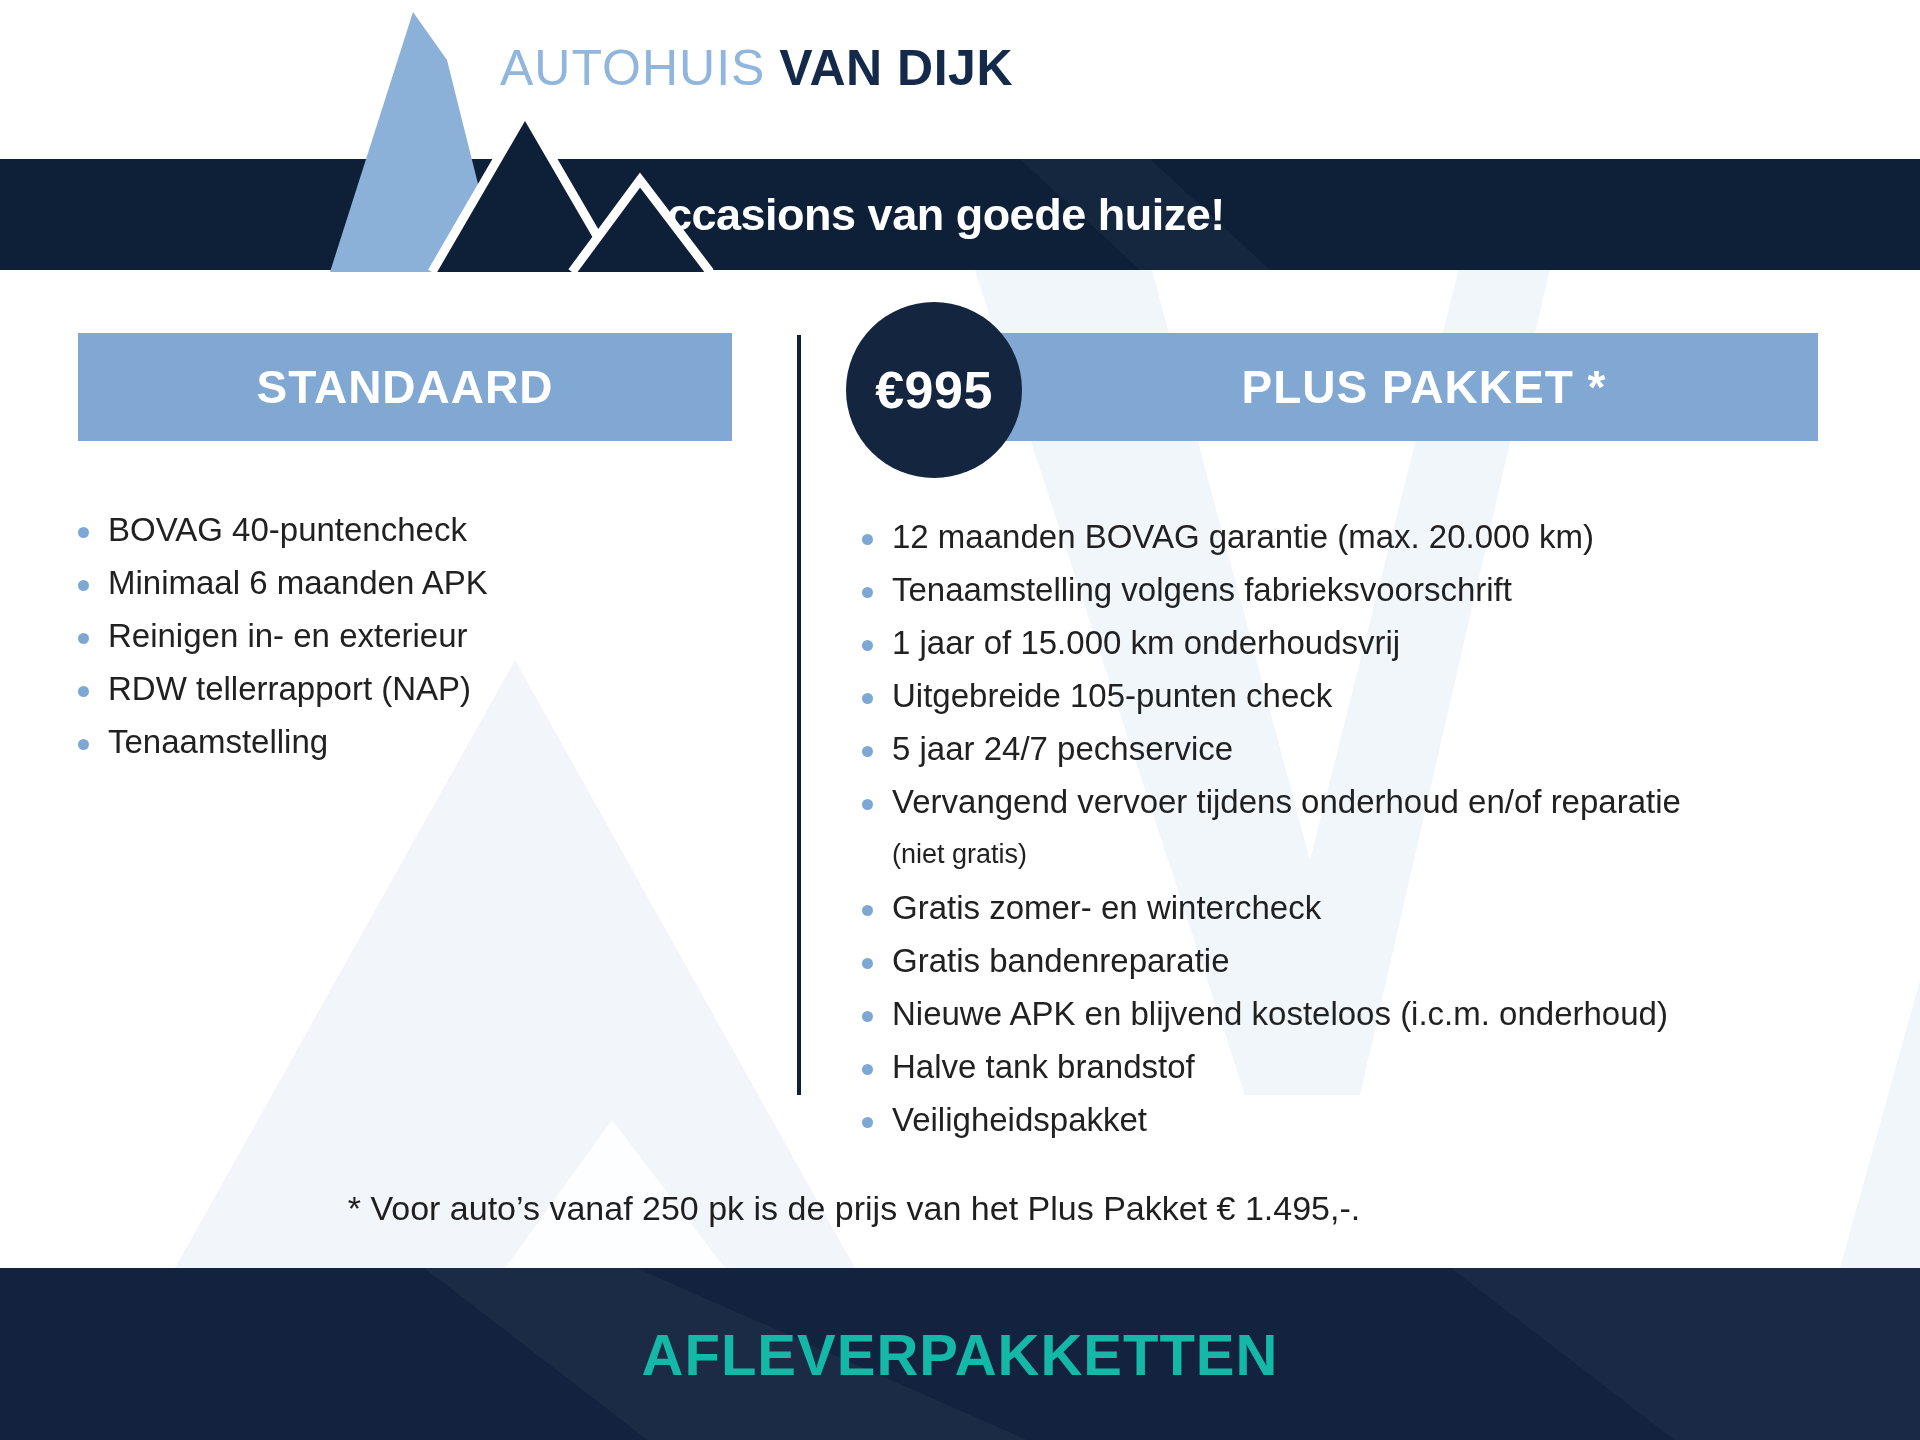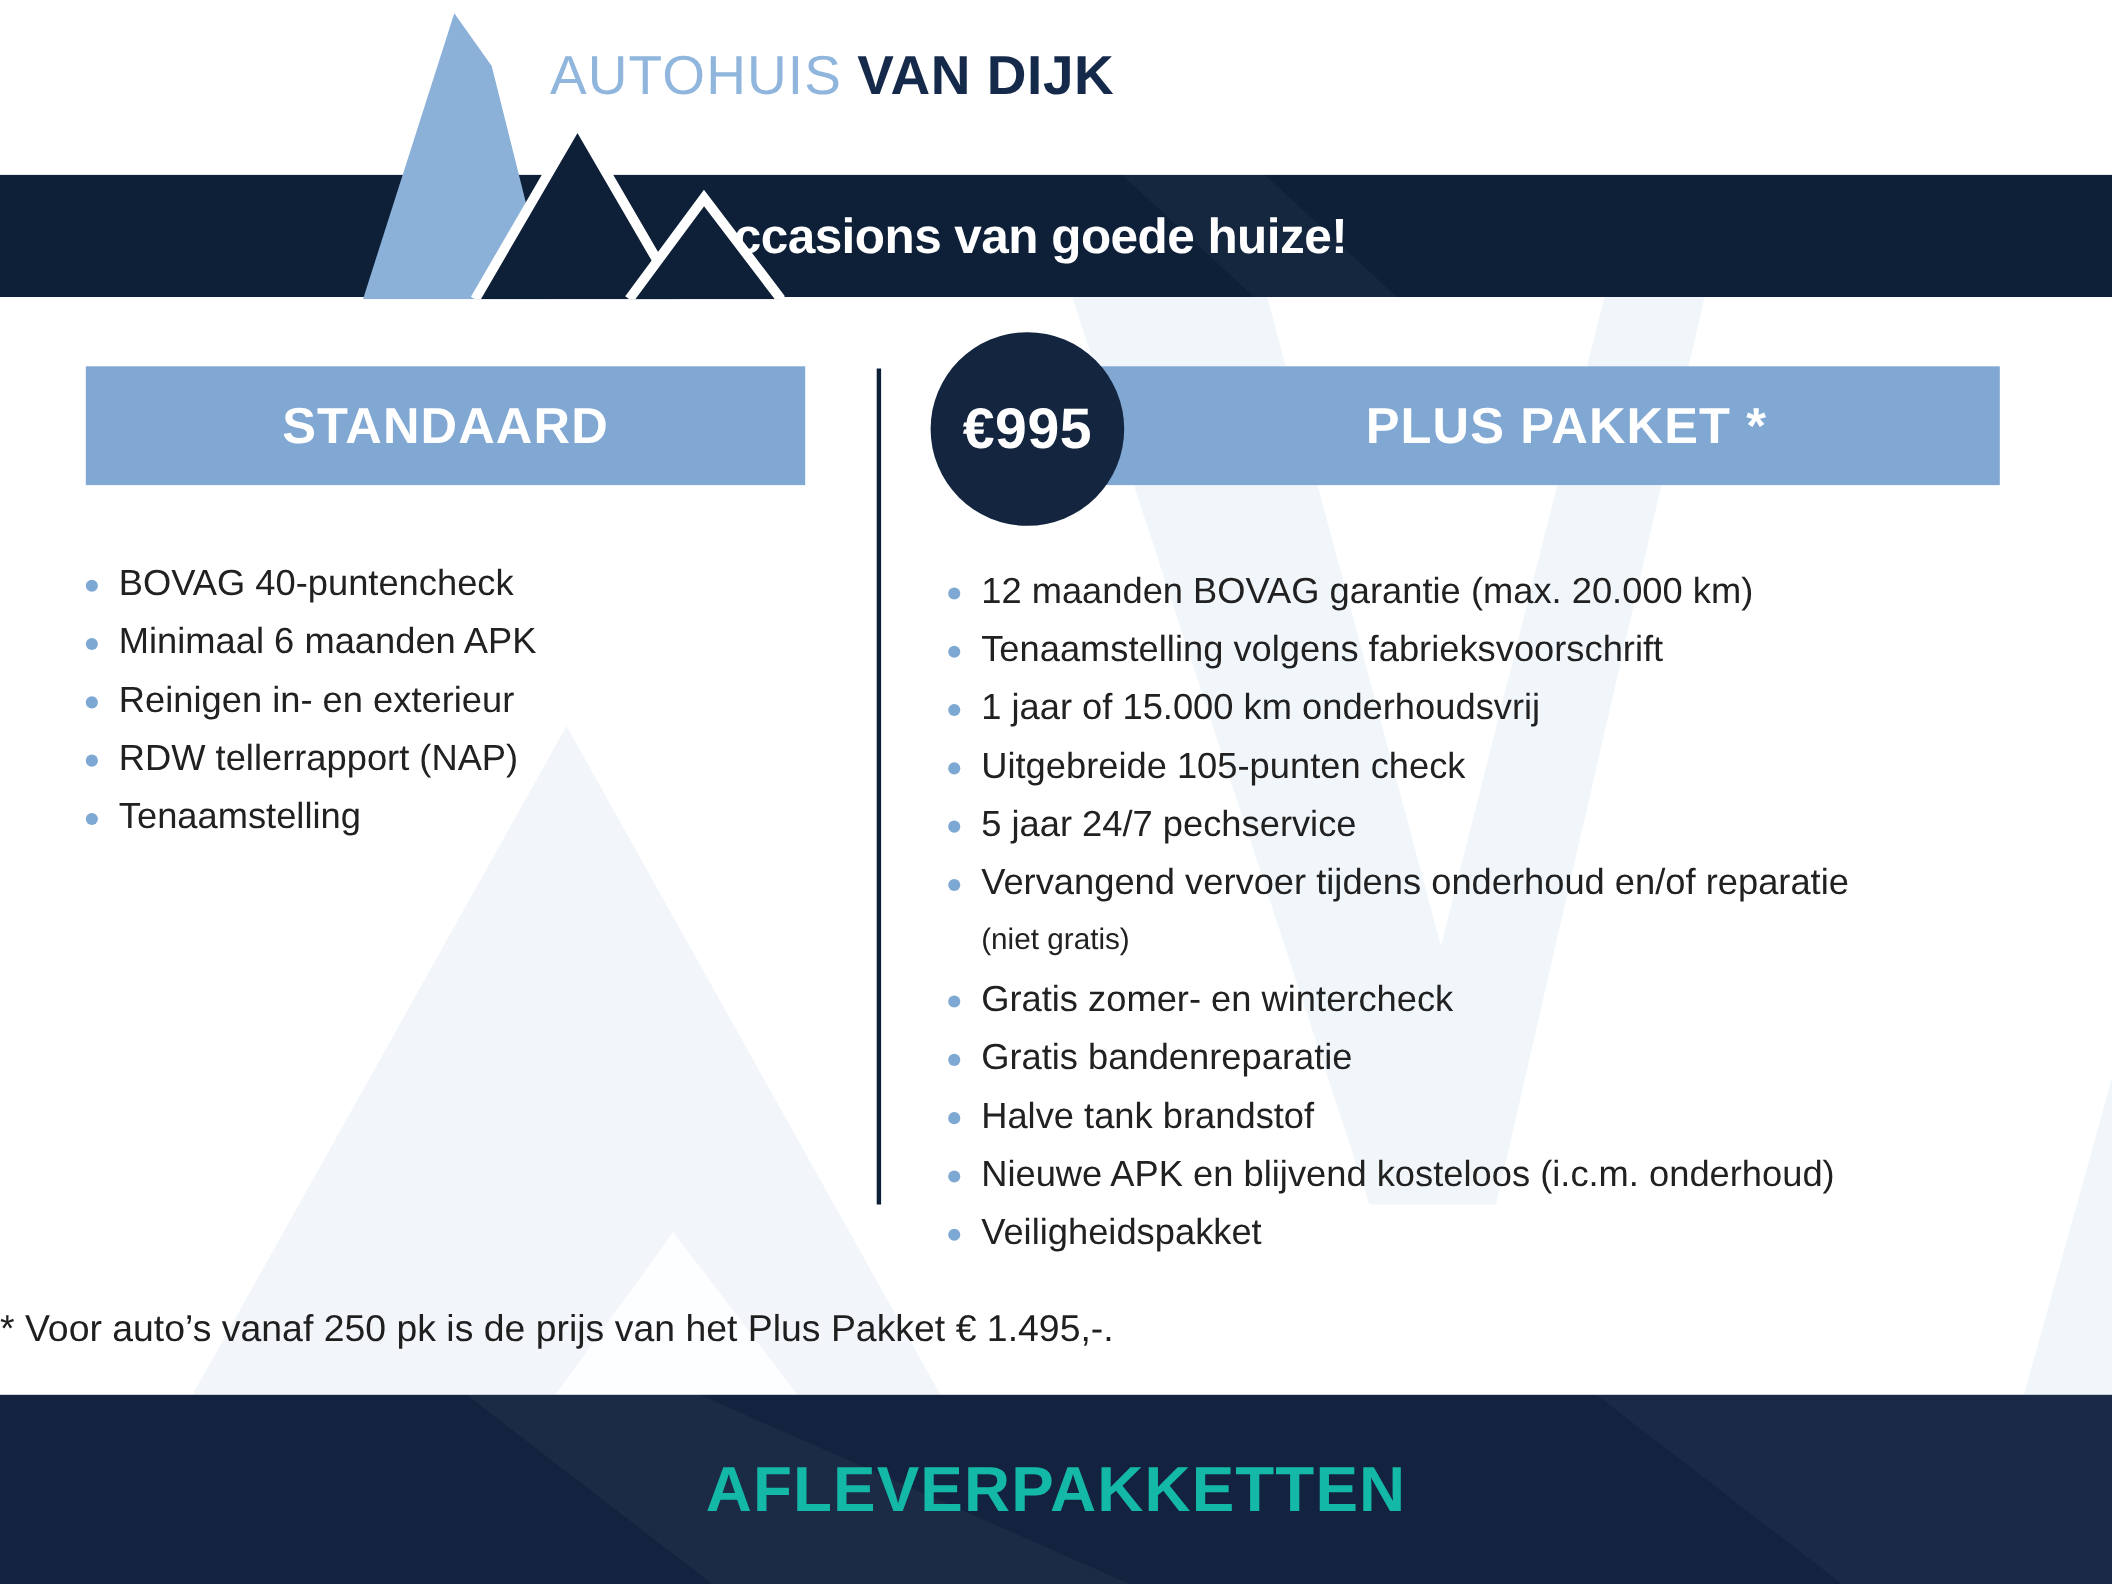--- a/index.html
+++ b/index.html
@@ -34,21 +34,21 @@
 
   
   .list{position:absolute;margin:0;padding:0;list-style:none;z-index:1;color:#212121;font-size:33px;}
   .list li{line-height:53px;white-space:nowrap;}
   .list .dot{display:inline-block;width:11px;height:11px;border-radius:50%;background:#7ea8d4;
              margin-right:19px;vertical-align:3px;}
   .list .note{line-height:53px;font-size:27px;padding-left:30px;}
   .list-left{left:78px;top:503px;width:640px;}
   .list-right{left:862px;top:510px;width:1000px;}
 
-  .footnote{position:absolute;left:0;top:1186px;width:1708px;text-align:left;z-index:1;
+  .footnote{position:absolute;left:0;top:1186px;width:1708px;text-align:center;z-index:1;
             color:#1f1f1f;font-size:34px;line-height:44px;}
 
   
   .footband{position:absolute;left:0;top:1268px;width:1920px;height:172px;background:#13233f;z-index:1;}
   .foot-title{position:absolute;left:0;top:0;width:1920px;height:172px;display:flex;align-items:center;
               justify-content:center;color:#14b8a6;font-size:58px;font-weight:800;letter-spacing:1px;}
 </style>
 </head>
 <body>
 
@@ -100,22 +100,22 @@
     </ul>
   <ul class="list list-right">
       <li><span class="dot"></span><span>12 maanden BOVAG garantie (max. 20.000 km)</span></li>
       <li><span class="dot"></span><span>Tenaamstelling volgens fabrieksvoorschrift</span></li>
       <li><span class="dot"></span><span>1 jaar of 15.000 km onderhoudsvrij</span></li>
       <li><span class="dot"></span><span>Uitgebreide 105-punten check</span></li>
       <li><span class="dot"></span><span>5 jaar 24/7 pechservice</span></li>
       <li><span class="dot"></span><span>Vervangend vervoer tijdens onderhoud en/of reparatie</span><div class="note">(niet gratis)</div></li>
       <li><span class="dot"></span><span>Gratis zomer- en wintercheck</span></li>
       <li><span class="dot"></span><span>Gratis bandenreparatie</span></li>
+      <li><span class="dot"></span><span>Nieuwe APK en blijvend kosteloos (i.c.m. onderhoud)</span></li>
       <li><span class="dot"></span><span>Halve tank brandstof</span></li>
-      <li><span class="dot"></span><span>Nieuwe APK en blijvend kosteloos (i.c.m. onderhoud)</span></li>
       <li><span class="dot"></span><span>Veiligheidspakket</span></li>
     </ul>
 
   <div class="footnote">* Voor auto’s vanaf 250 pk is de prijs van het Plus Pakket € 1.495,-.</div>
 
   <div class="footband">
     <svg width="1920" height="172" viewBox="0 0 172 15.48" preserveAspectRatio="none" style="position:absolute;left:0;top:0;width:1920px;height:172px">
       <polygon points="38,0 58,15.48 92,15.48 57,0" fill="rgba(255,255,255,0.035)"></polygon>
       <polygon points="130,0 172,0 172,15.48 150,15.48" fill="rgba(255,255,255,0.03)"></polygon>
     </svg>

